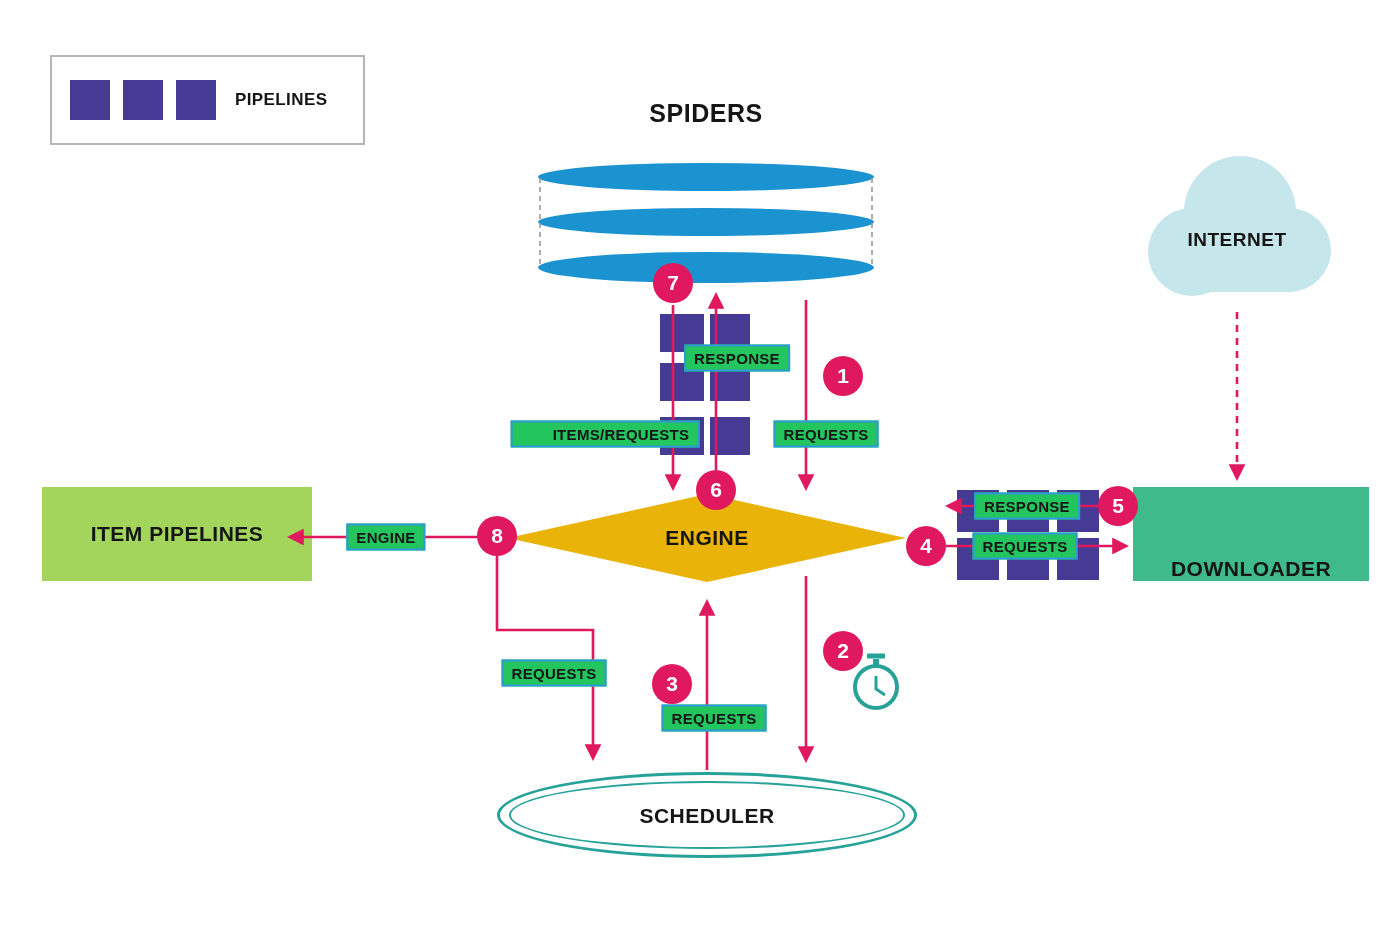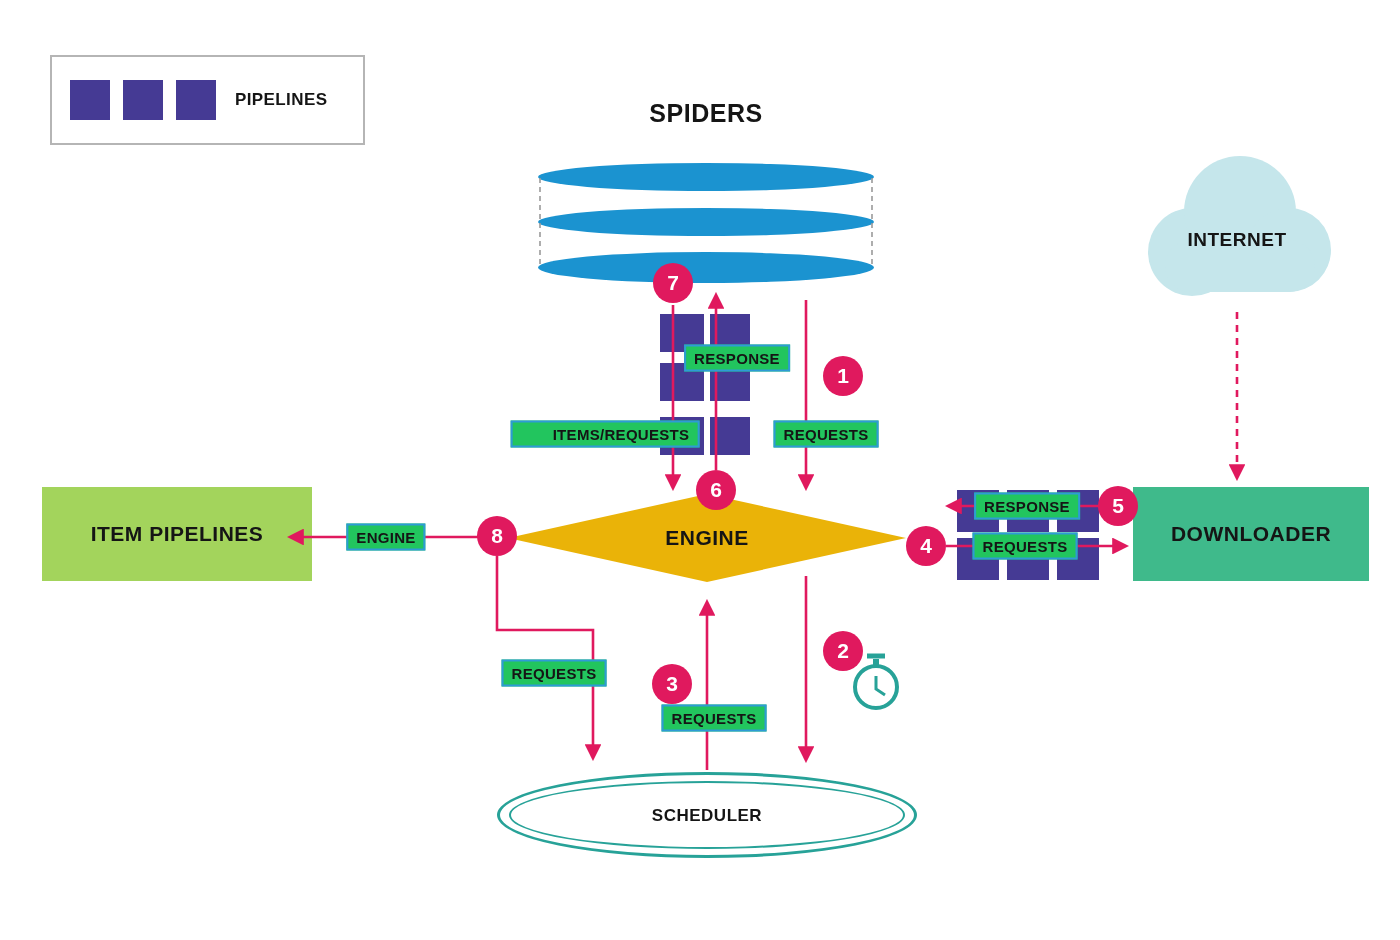--- a/index.html
+++ b/index.html
@@ -38,21 +38,21 @@
     display:flex; align-items:center; justify-content:center;
     font-size:21px; font-weight:bold; letter-spacing:.5px;
   }
 
   
   .big-box {
     position:absolute; display:flex; align-items:center; justify-content:center;
     font-size:21px; font-weight:bold; letter-spacing:.5px;
   }
   .pipelines  { left:42px;   top:487px; width:270px; height:94px; background:#a3d45c; }
-  .downloader { left:1133px; top:487px; width:236px; height:94px; background:#3fba8b; }
+  .downloader { left:1133px; top:487px; width:236px; height:94px; background:#3fba8b;align-items:flex-end; }
 
   
   .sched-outer { position:absolute; left:497px; top:772px; width:420px; height:86px;
                  border:3px solid #27a298; border-radius:50%; background:#fff; }
   .sched-inner { position:absolute; left:509px; top:781px; width:396px; height:68px;
                  border:2px solid #27a298; border-radius:50%; }
 
   
   .connector-layer { position:absolute; left:0; top:0; z-index:20; pointer-events:none; }
 
@@ -107,21 +107,21 @@
 
   <div class="dmw" style="left:957px;  top:490px;"></div>
   <div class="dmw" style="left:1007px; top:490px;"></div>
   <div class="dmw" style="left:1057px; top:490px;"></div>
   <div class="dmw" style="left:957px;  top:538px;"></div>
   <div class="dmw" style="left:1007px; top:538px;"></div>
   <div class="dmw" style="left:1057px; top:538px;"></div>
 
   <div class="sched-outer"></div>
   <div class="sched-inner"></div>
-  <div class="free-label" style="left:707px; top:816px; font-size:17px;">SCHEDULER</div>
+  <div class="free-label" style="left:707px; top:816px; font-size:21px;">SCHEDULER</div>
 
   <svg class="connector-layer" width="1400" height="940" viewBox="0 0 1400 940">
     <defs>
       <marker id="ah" viewBox="0 0 10 10" refX="7" refY="5" markerWidth="6.5" markerHeight="6.5" orient="auto-start-reverse">
         <path d="M0,0 L10,5 L0,10 z" fill="#e0195e"></path>
       </marker>
     </defs>
 
     <g fill="#c5e6eb">
       <circle cx="1192" cy="252" r="44"></circle>

